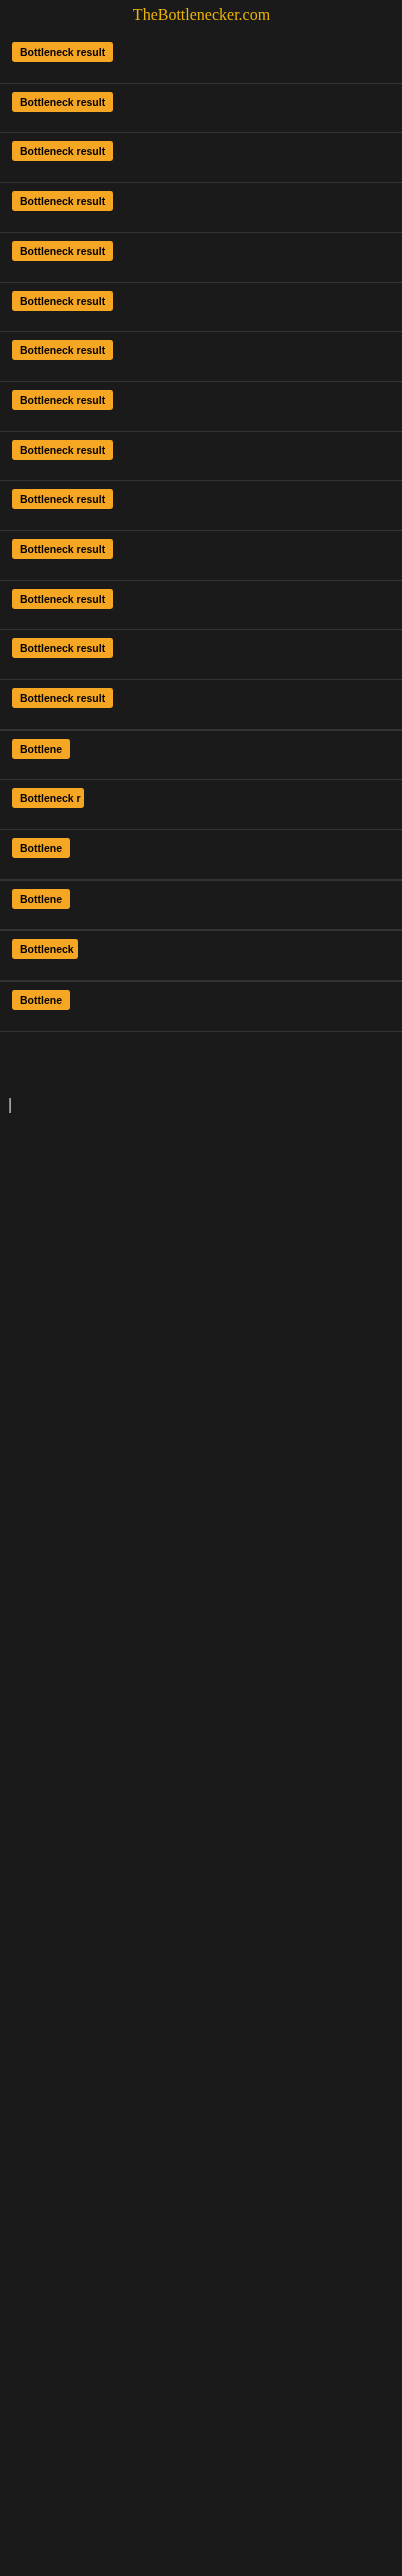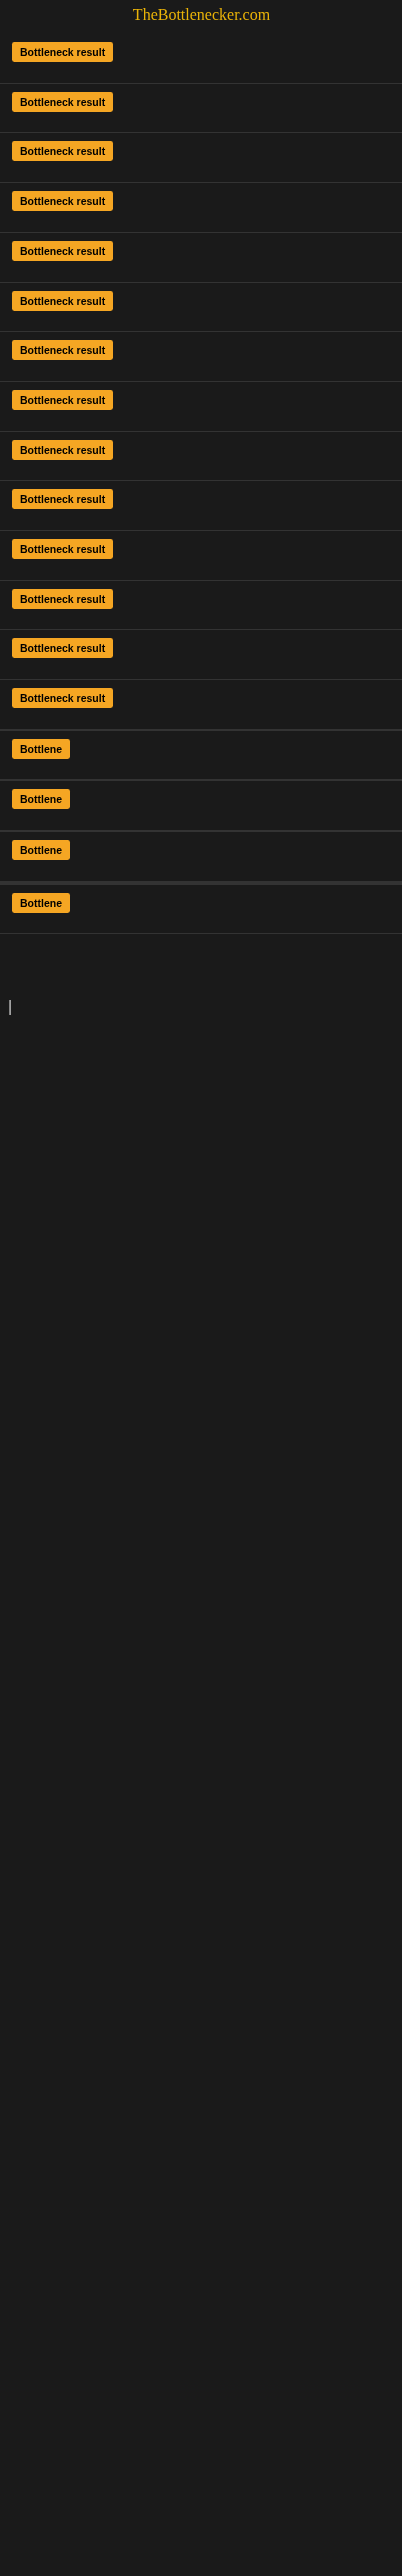--- a/index.html
+++ b/index.html
@@ -88,27 +88,29 @@
     <hr class="divider">
     <div class="bottleneck-item"><span class="bottleneck-badge" style="max-width: 105px;">Bottleneck result</span></div>
     <hr class="divider">
     <div class="bottleneck-item"><span class="bottleneck-badge" style="max-width: 105px;">Bottleneck result</span></div>
     <hr class="divider">
     <div class="bottleneck-item"><span class="bottleneck-badge" style="max-width: 105px;">Bottleneck result</span></div>
     <hr class="divider">
     <hr class="divider">
     <div class="bottleneck-item"><span class="bottleneck-badge" style="max-width: 64px;">Bottlene</span></div>
     <hr class="divider">
+    <div class="bottleneck-item"><span class="bottleneck-badge" style="max-width: 72px;">Bottleneck r</span></div>
     <hr class="divider">
     <div class="bottleneck-item"><span class="bottleneck-badge" style="max-width: 58px;">Bottlene</span></div>
     <hr class="divider">
     <hr class="divider">
     <div class="bottleneck-item"><span class="bottleneck-badge" style="max-width: 58px;">Bottlene</span></div>
     <hr class="divider">
     <hr class="divider">
+    <div class="bottleneck-item"><span class="bottleneck-badge" style="max-width: 66px;">Bottleneck</span></div>
     <hr class="divider">
     <hr class="divider">
     <div class="bottleneck-item"><span class="bottleneck-badge" style="max-width: 58px;">Bottlene</span></div>
     <hr class="divider">
   </div>
 
 <div style="padding: 48px 0 0 0;">
   <span class="cursor-indicator">|</span>
 </div>
 

